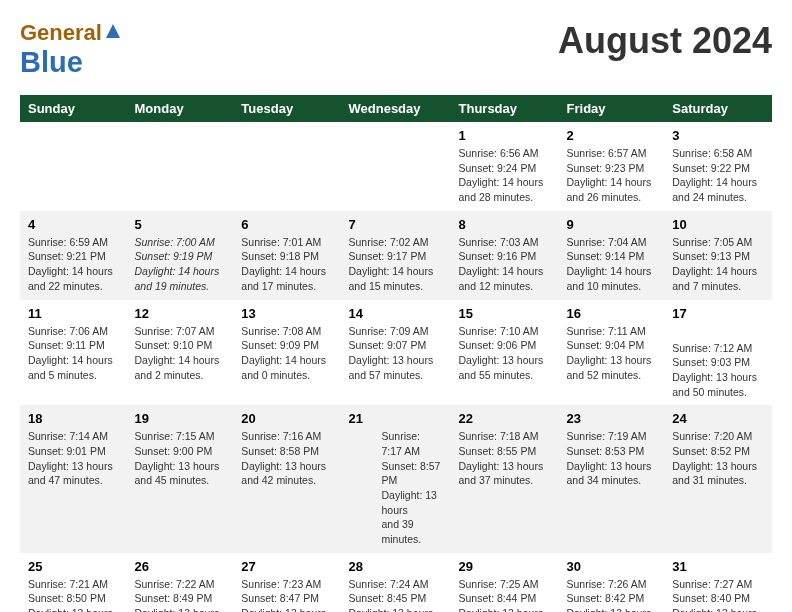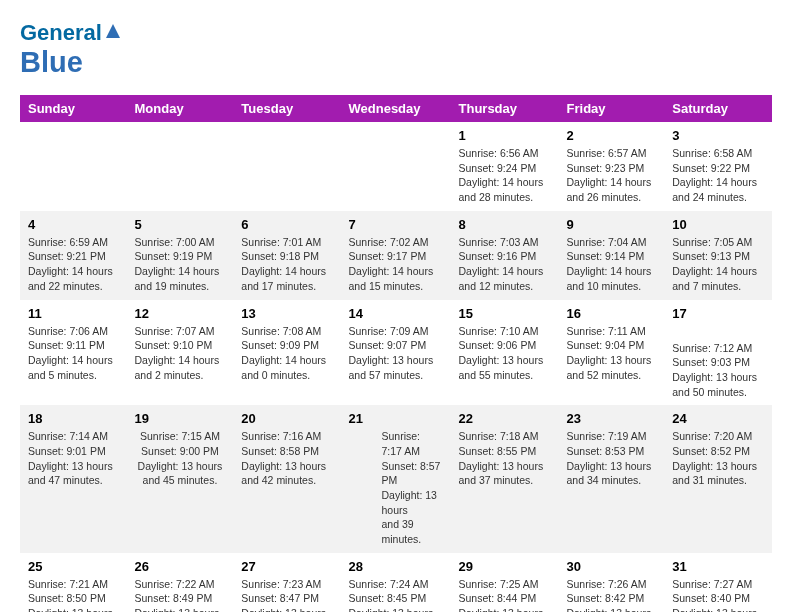--- a/index.html
+++ b/index.html
@@ -21,21 +21,21 @@
       flex-direction: column;
       align-items: flex-start;
     }
     .logo-text {
       display: flex;
       align-items: center;
     }
     .logo-general {
       font-size: 22px;
       font-weight: bold;
-      color: #0369a1;
+      color: #a16207;
     }
     .logo-blue {
       font-size: 29px;
       font-weight: bold;
       color: #2e6db4;
     }
     .logo-icon {
       width: 18px;
       height: 18px;
       margin-left: 2px;
@@ -53,21 +53,21 @@
       font-size: 16px;
       color: #555;
       margin-top: 2px;
     }
     table {
       width: 100%;
       border-collapse: collapse;
       font-size: 11px;
     }
     thead tr th {
-      background-color: #a21caf;
+      background-color: #14532d;
       color: #fff;
       text-align: left;
       padding: 6px 8px;
       font-size: 13px;
       font-weight: bold;
     }
     tbody tr {
       vertical-align: top;
     }
     tbody tr:nth-child(odd) {
@@ -101,20 +101,21 @@
   <div class="logo">
     <div class="logo-text">
       <span class="logo-general">General</span>
       <svg class="logo-icon" viewBox="0 0 18 18">
         <polygon points="9,2 16,16 2,16" fill="#2e6db4"></polygon>
       </svg>
     </div>
     <span class="logo-blue">Blue</span>
   </div>
   <div class="title-section">
+    <div class="main-title">August 2024</div>
   </div>
 </div>
 
 <table>
   <thead>
     <tr>
     <th>Sunday</th>
         <th>Monday</th>
         <th>Tuesday</th>
         <th>Wednesday</th>
@@ -154,21 +155,21 @@
       <tr>
         <td>
           <span class="day-number">4</span>
           <div class="day-info" style="white-space: pre-line;">Sunrise: 6:59 AM
 Sunset: 9:21 PM
 Daylight: 14 hours
 and 22 minutes.</div>
         </td>
         <td>
           <span class="day-number">5</span>
-          <div class="day-info" style="white-space: pre-line;">Sunrise: 7:00 AM
+          <div class="day-info" style="white-space: pre-line; font-style: italic;">Sunrise: 7:00 AM
 Sunset: 9:19 PM
 Daylight: 14 hours
 and 19 minutes.</div>
         </td>
         <td>
           <span class="day-number">6</span>
           <div class="day-info" style="white-space: pre-line;">Sunrise: 7:01 AM
 Sunset: 9:18 PM
 Daylight: 14 hours
 and 17 minutes.</div>
@@ -256,21 +257,21 @@
       <tr>
         <td>
           <span class="day-number">18</span>
           <div class="day-info" style="white-space: pre-line;">Sunrise: 7:14 AM
 Sunset: 9:01 PM
 Daylight: 13 hours
 and 47 minutes.</div>
         </td>
         <td>
           <span class="day-number">19</span>
-          <div class="day-info" style="white-space: pre-line; text-align: center;">Sunrise: 7:15 AM
+          <div class="day-info" style="white-space: pre-line;">Sunrise: 7:15 AM
 Sunset: 9:00 PM
 Daylight: 13 hours
 and 45 minutes.</div>
         </td>
         <td>
           <span class="day-number">20</span>
           <div class="day-info" style="white-space: pre-line;">Sunrise: 7:16 AM
 Sunset: 8:58 PM
 Daylight: 13 hours
 and 42 minutes.</div>

